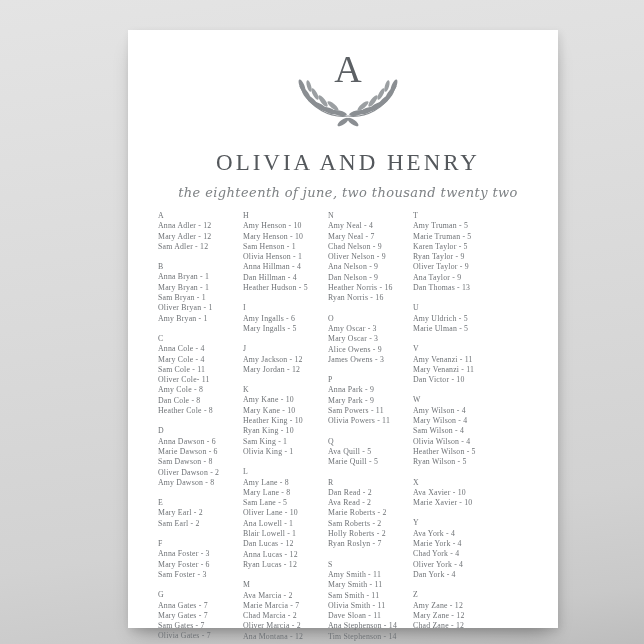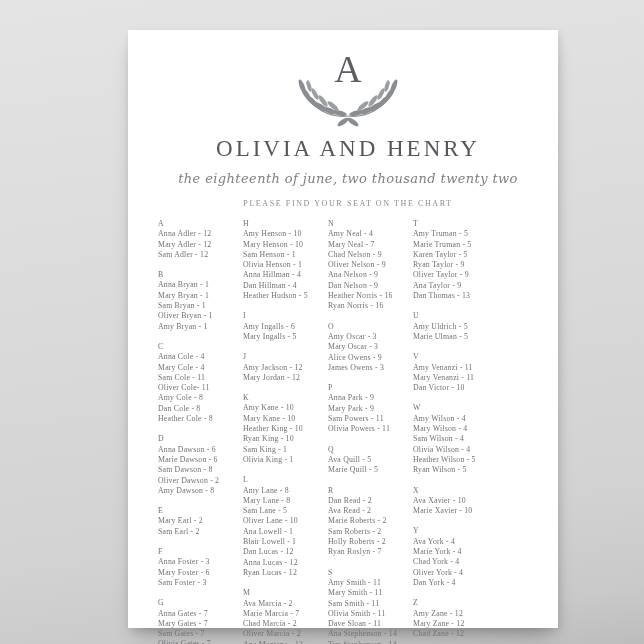--- a/index.html
+++ b/index.html
@@ -10,21 +10,21 @@
   }
   .poster{
     position:absolute;left:128px;top:30px;width:430px;height:598px;
     background:#ffffff;
     box-shadow:0 12px 20px -8px rgba(0,0,0,0.30), 2px 3px 8px rgba(0,0,0,0.10);
     box-sizing:border-box;
   }
   .poster-inner{position:absolute;left:30px;right:20px;top:14px;text-align:center;}
   .monogram-wrap{height:88px;display:flex;align-items:flex-start;justify-content:center;}
   .title{
-    margin-top:4px;font-size:23px;letter-spacing:3px;color:#54585c;font-weight:400;
+    margin-top:18px;font-size:23px;letter-spacing:3px;color:#54585c;font-weight:400;
   }
   .script-date{
     margin-top:9px;font-size:13px;font-style:italic;color:#7d8184;letter-spacing:0.4px;
     font-family:"DejaVu Serif", serif;
   }
   .instruction{
     margin-top:13px;font-size:8px;letter-spacing:1.6px;color:#8a8e91;
   }
   .columns{
     margin-top:11px;display:flex;justify-content:flex-start;gap:7px;text-align:left;
@@ -78,21 +78,20 @@
           </g>
 
           <ellipse cx="70" cy="78" rx="6.5" ry="2.4" transform="rotate(-35 70 78)"></ellipse>
           <ellipse cx="80" cy="78" rx="6.5" ry="2.4" transform="rotate(35 80 78)"></ellipse>
         </g>
       </svg>
     </div>
 
     <div class="title">OLIVIA AND HENRY</div>
     <div class="script-date">the eighteenth of june, two thousand twenty two</div>
-    <div class="instruction">PLEASE FIND YOUR SEAT ON THE CHART</div>
 
     <div class="columns" id="columns">
         <div class="col">
           <div class="sec">
             <div class="sec-letter">A</div>
             <div class="entry">Anna Adler - 12</div>
             <div class="entry">Mary Adler - 12</div>
             <div class="entry">Sam Adler - 12</div>
           </div>
           <div class="sec">

